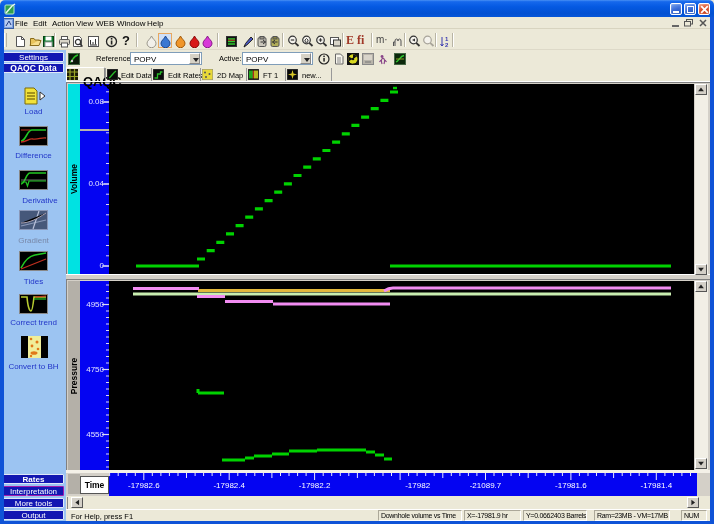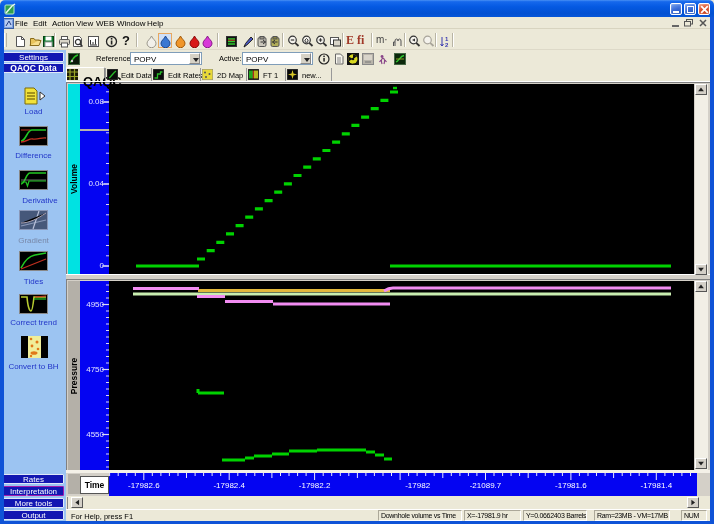--- a/index.html
+++ b/index.html
@@ -469,21 +469,21 @@
 <div class="abs" style="left:0;top:508.5px;width:714px;height:12.5px;background:#ece9d8;border-top:1px solid #fff"></div>
     <div style="position:absolute;left:71px;top:511.5px;font-size:7.5px;color:#000">For Help, press F1</div>
     <div class="abs" style="left:378px;top:510px;width:84px;height:10.5px;border:1px solid;border-color:#aca899 #fff #fff #aca899;font-size:7px;color:#000;letter-spacing:-0.3px;padding:0 2px;text-align:left;line-height:9.5px;white-space:nowrap;overflow:hidden">Downhole volume vs Time</div>
     <div class="abs" style="left:464px;top:510px;width:57px;height:10.5px;border:1px solid;border-color:#aca899 #fff #fff #aca899;font-size:7px;color:#000;letter-spacing:-0.3px;padding:0 2px;text-align:left;line-height:9.5px;white-space:nowrap;overflow:hidden">X=-17981.9 hr</div>
     <div class="abs" style="left:523px;top:510px;width:64px;height:10.5px;border:1px solid;border-color:#aca899 #fff #fff #aca899;font-size:7px;color:#000;letter-spacing:-0.3px;padding:0 2px;text-align:left;line-height:9.5px;white-space:nowrap;overflow:hidden">Y=0.0662403 Barrels</div>
     <div class="abs" style="left:594px;top:510px;width:76px;height:10.5px;border:1px solid;border-color:#aca899 #fff #fff #aca899;font-size:7px;color:#000;letter-spacing:-0.3px;padding:0 2px;text-align:left;line-height:9.5px;white-space:nowrap;overflow:hidden">Ram=23MB - VM=17MB</div>
     <div class="abs" style="left:681px;top:510px;width:26px;height:10.5px;border:1px solid;border-color:#aca899 #fff #fff #aca899;font-size:7px;color:#000;letter-spacing:-0.3px;padding:0 2px;text-align:left;line-height:9.5px;white-space:nowrap;overflow:hidden">NUM</div>
 <div class="abs" style="left:3px;top:50px;width:63px;height:471px;background:#9cc4f2"></div>
     <div class="abs" style="left:3px;top:51.5px;width:61px;height:10px;background:#1217b2;border:1px solid #dfe8f8;border-radius:1px;color:#fff;font-size:8px;font-weight:normal;text-align:center;line-height:9px">Settings</div>
     <div class="abs" style="left:3px;top:63px;width:61px;height:10px;background:#1217b2;border:1px solid #dfe8f8;border-radius:1px;color:#fff;font-size:8.5px;font-weight:bold;text-align:center;line-height:9px">QAQC Data</div>
-    <div class="abs" style="left:3px;top:473.5px;width:61px;height:10px;background:#1217b2;border:1px solid #dfe8f8;border-radius:1px;color:#fff;font-size:8px;font-weight:normal;text-align:center;line-height:9px">Rates</div>
+    <div class="abs" style="left:3px;top:473.5px;width:61px;height:10px;background:#1217b2;border:1px solid #dfe8f8;border-radius:1px;color:#fff;font-size:8px;font-weight:bold;text-align:center;line-height:9px">Rates</div>
     <div class="abs" style="left:3px;top:485.5px;width:61px;height:10px;background:#1217b2;border:1px solid #a21caf;border-radius:1px;color:#fff;font-size:8px;font-weight:normal;text-align:center;line-height:9px">Interpretation</div>
     <div class="abs" style="left:3px;top:497.5px;width:61px;height:10px;background:#1217b2;border:1px solid #dfe8f8;border-radius:1px;color:#fff;font-size:8px;font-weight:normal;text-align:center;line-height:9px">More tools</div>
     <div class="abs" style="left:3px;top:509.5px;width:61px;height:10px;background:#1217b2;border:1px solid #dfe8f8;border-radius:1px;color:#fff;font-size:8px;font-weight:normal;text-align:center;line-height:9px">Output</div>
     <svg class="abs" style="left:24px;top:87px" width="22" height="18" viewBox="0 0 22 18">
       <path d="M1 1 h9 l3 3 v13 h-12 z" fill="#f2e23a" stroke="#7a6a08"></path>
       <path d="M3 6 h8 M3 9 h8 M3 12 h8" stroke="#8a7a10" stroke-width="1.6"></path>
       <path d="M16 5 l5 4 -5 4 z" fill="#fff" stroke="#333"></path>
     </svg>
     <div style="position:absolute;left:0px;top:107px;width:67px;text-align:center;font-size:8px;color:#2135c8">Load</div>
     <svg class="abs" style="left:19px;top:125.5px" width="29" height="20" viewBox="0 0 29 20">

